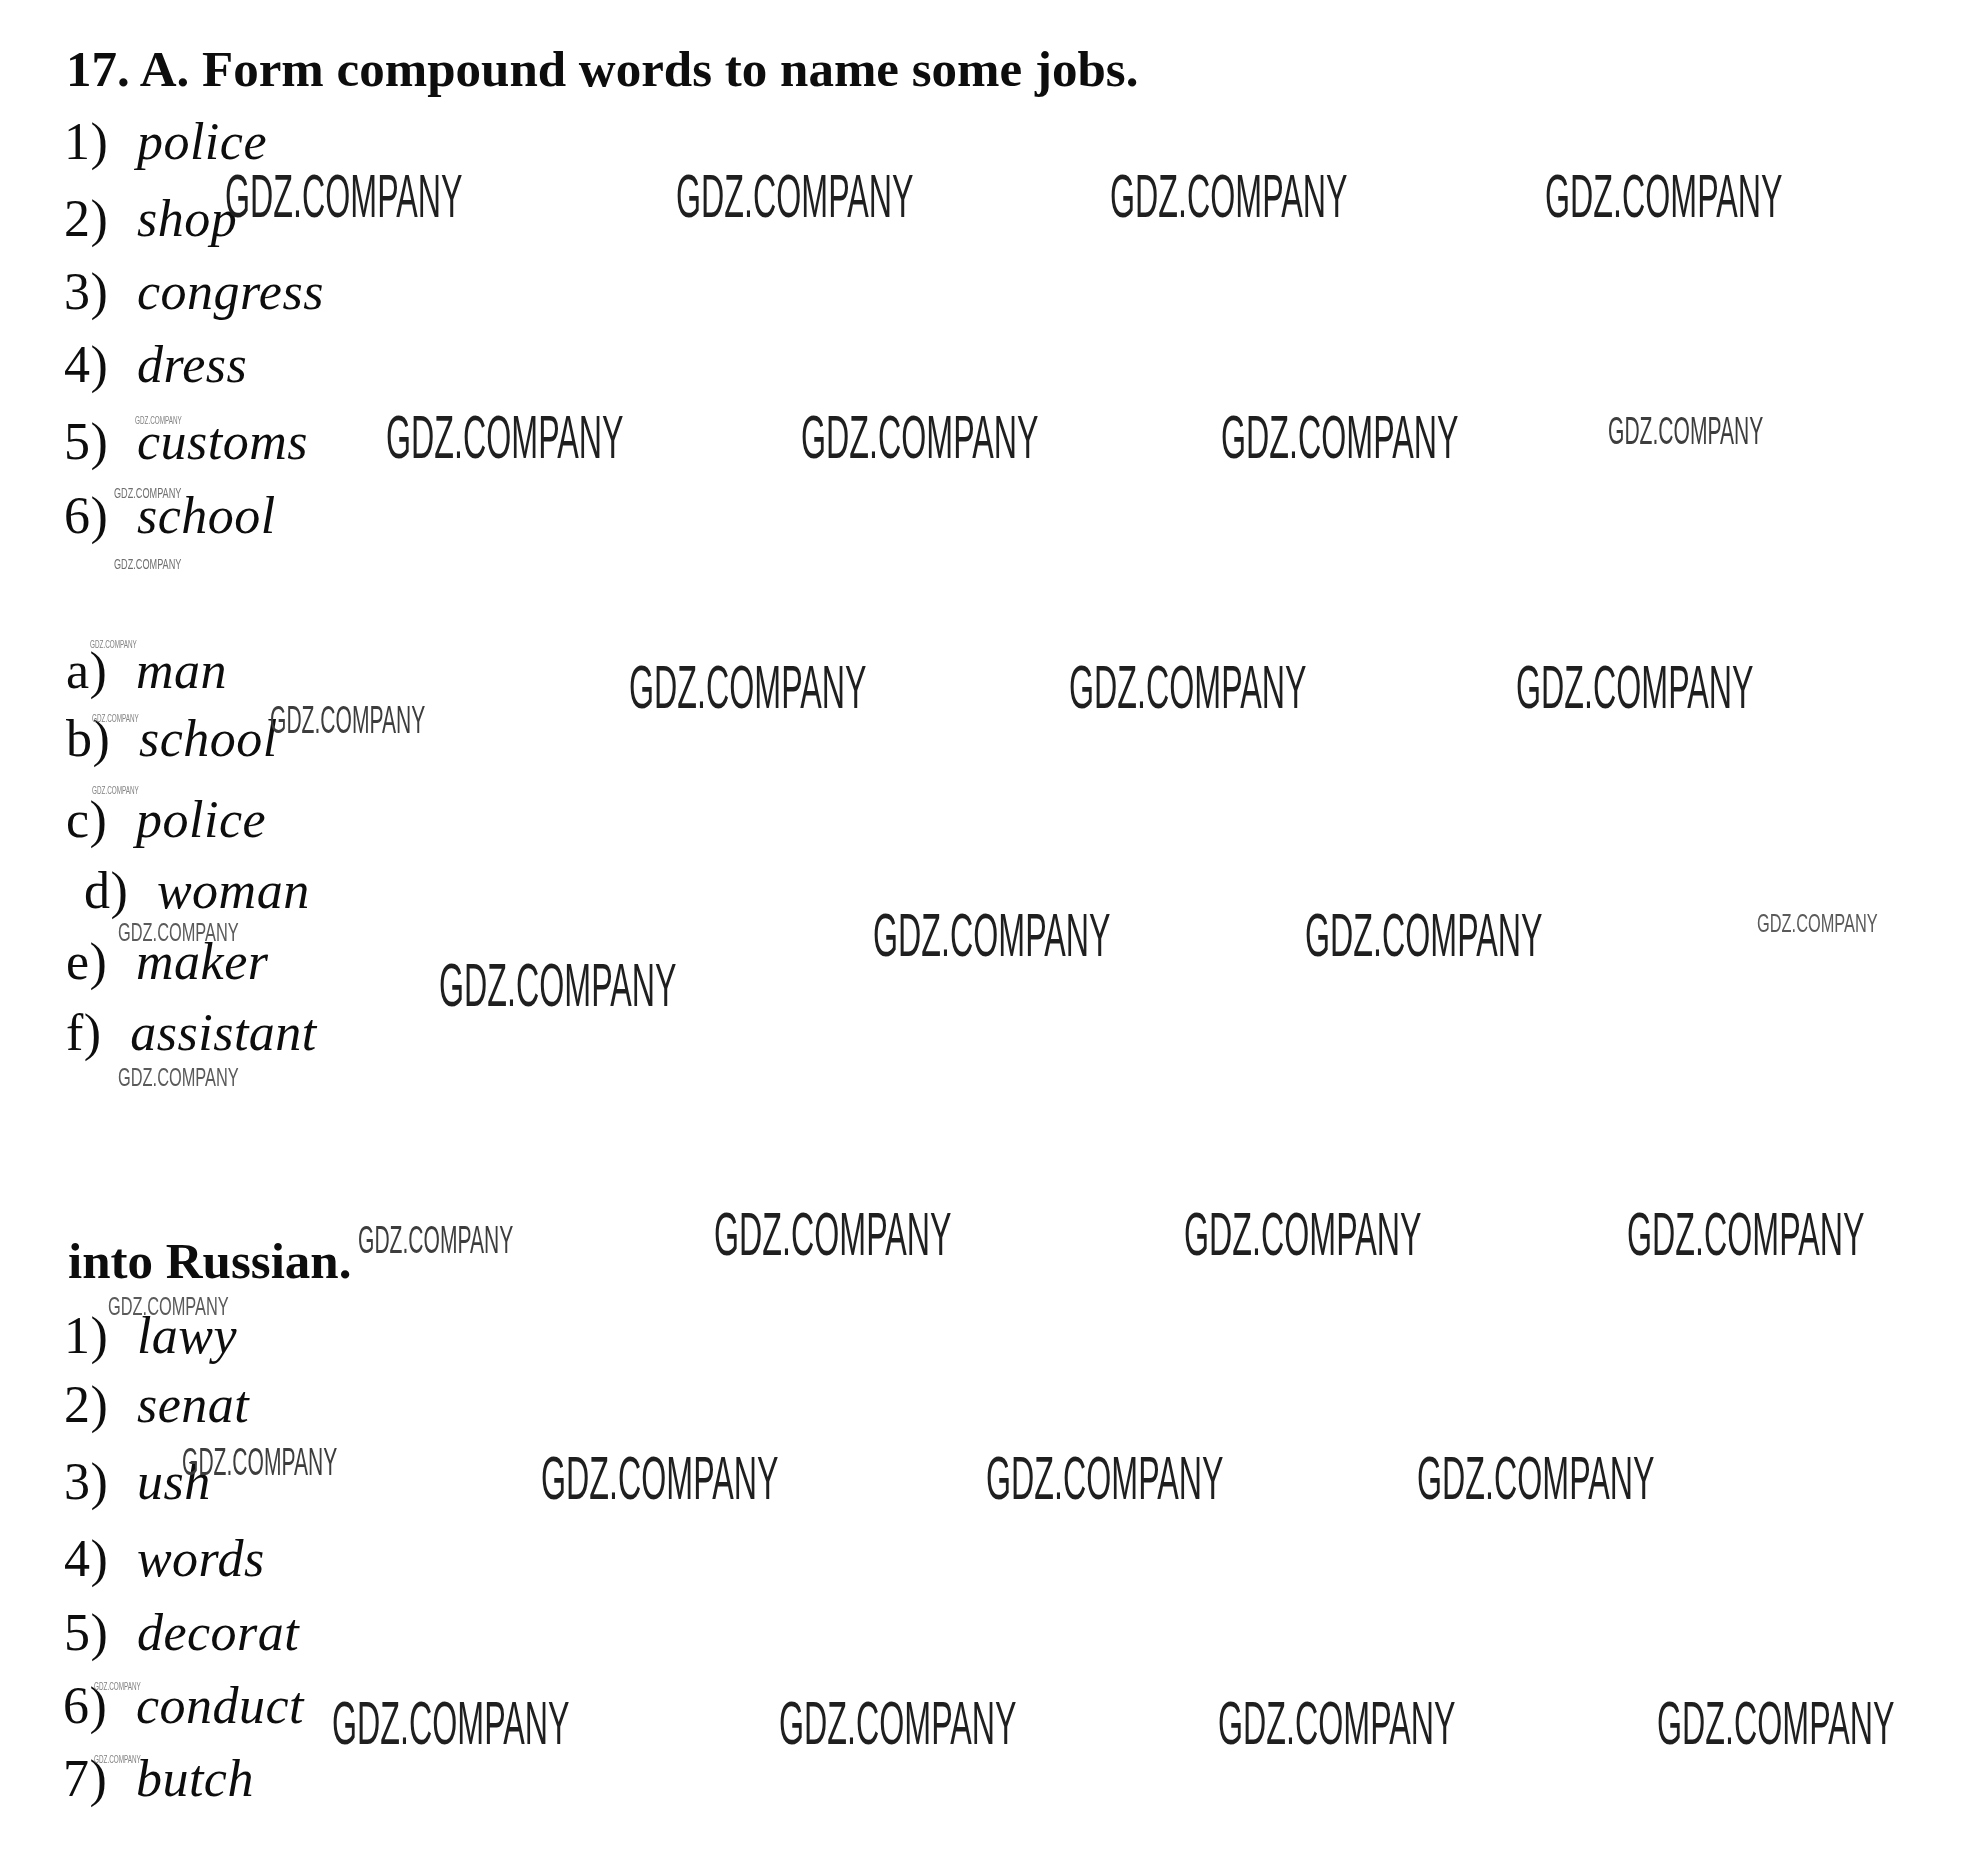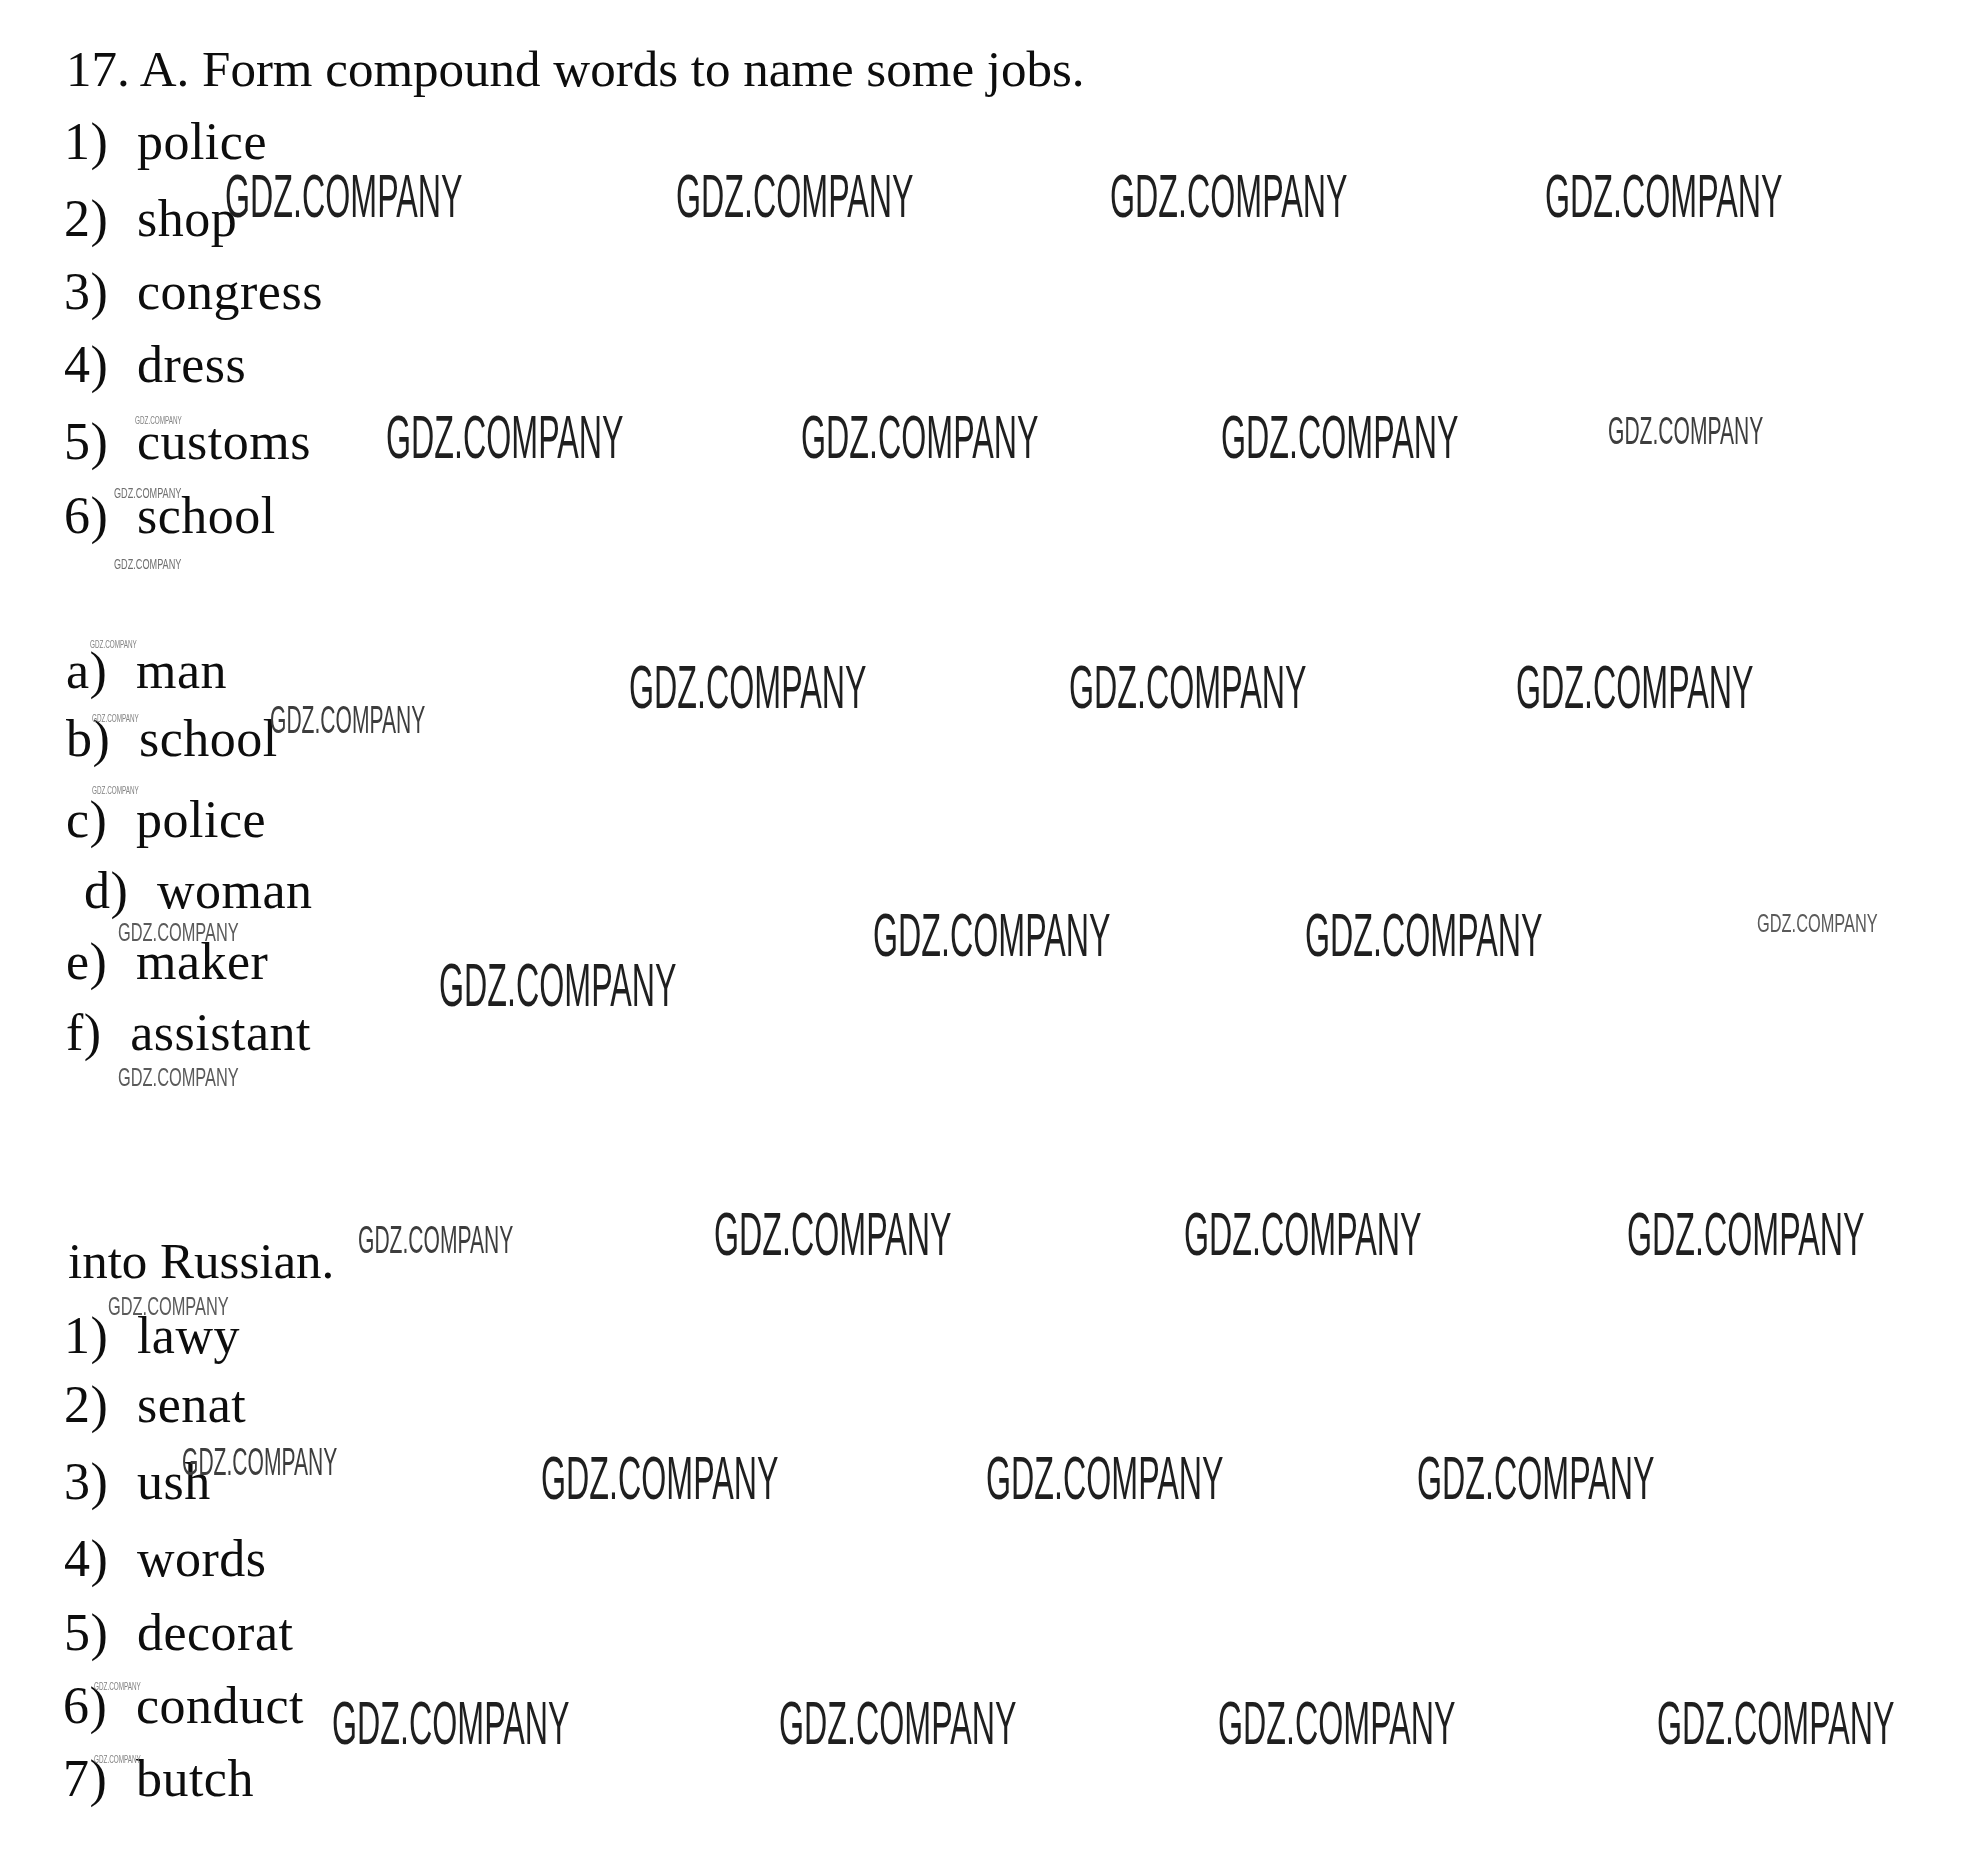--- a/index.html
+++ b/index.html
@@ -12,23 +12,23 @@
     font-family: "Liberation Serif", serif;
   }
   .line {
     position: absolute;
     white-space: nowrap;
     font-size: 52px;
     line-height: 1;
     color: #0d0d0d;
     letter-spacing: 0.5px;
   }
-  .line .w { margin-left: 0.55em; }
+  .line .w { margin-left: 0.55em; font-style: italic; }
   .title {
-    font-weight: normal;
+    font-weight: bold;
     font-size: 51px;
     letter-spacing: 0px;
   }
   .wm {
     position: absolute;
     font-family: "Liberation Sans", sans-serif;
     line-height: 1;
     white-space: nowrap;
     transform-origin: left top;
     font-weight: normal;

